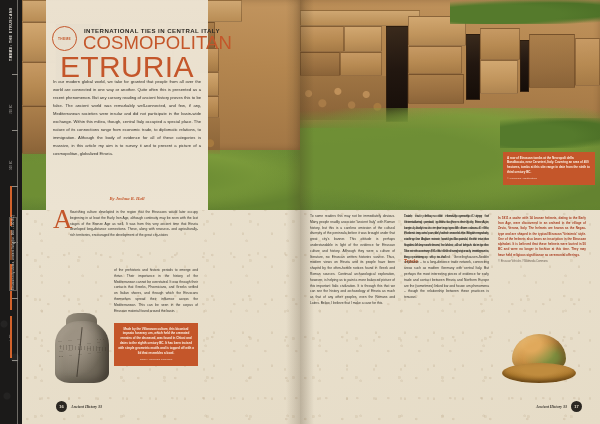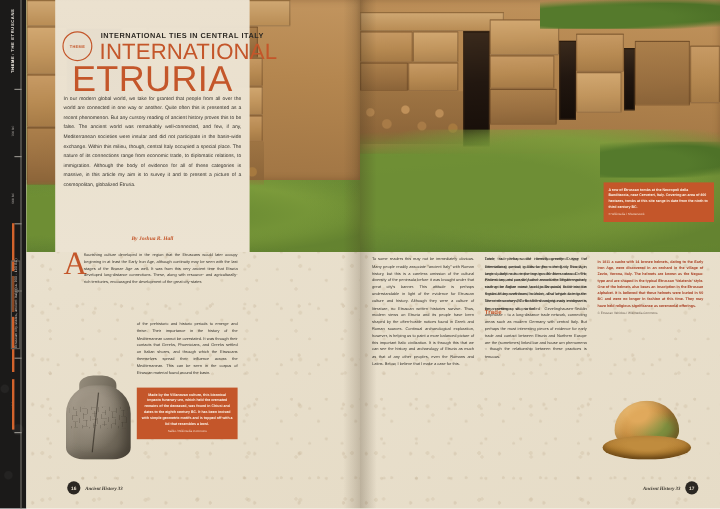--- a/index.html
+++ b/index.html
@@ -489,21 +489,21 @@
       </div>
     </div>
 
     <div style="position:absolute;left:24px;top:0;width:162px;height:210px;background:linear-gradient(180deg,rgba(236,227,210,.97) 0%,rgba(236,227,210,.99) 70%,rgba(236,227,210,1) 100%);"></div>
 
     <div class="title-block">
       <div class="theme-badge">
         <span>THEME</span>
       </div>
       <div class="kicker">INTERNATIONAL TIES IN CENTRAL ITALY</div>
-      <div class="title1">INTERNATIONAL</div>
+      <div class="title1">COSMOPOLITAN</div>
       <div class="title2">ETRURIA</div>
     </div>
 
     <div class="intro">In our modern global world, we take for granted that people from all over the world are connected in one way or another. Quite often this is presented as a recent phenomenon. But any cursory reading of ancient history proves this to be false. The ancient world was remarkably well-connected, and few, if any, Mediterranean societies were insular and did not participate in the basin-wide exchange. Within this milieu, though, central Italy occupied a special place. The nature of its connections range from economic trade, to diplomatic relations, to immigration. Although the body of evidence for all of these categories is massive, in this article my aim is to survey it and to present a picture of a cosmopolitan, globalized Etruria.</div>
     <div class="byline">By Joshua R. Hall</div>
 
     <div class="dropcap">A</div>
     <div class="col col-l1">flourishing culture developed in the region that the Etruscans would later occupy beginning in at least the Early Iron Age, although continuity may be seen with the last stages of the Bronze Age as well. It was from this very ancient time that Etruria developed long-distance connections. These, along with resource- and agriculturally-rich territories, encouraged the development of the great city-states</div>
     <div class="col col-l1c">of the prehistoric and historic periods to emerge and thrive. Their importance in the history of the Mediterranean cannot be overstated. It was through their contacts that Greeks, Phoenicians, and Greeks settled on Italian shores, and through which the Etruscans themselves spread their influence across the Mediterranean. This can be seen in the corpus of Etruscan material found around the basin.</div>
 

